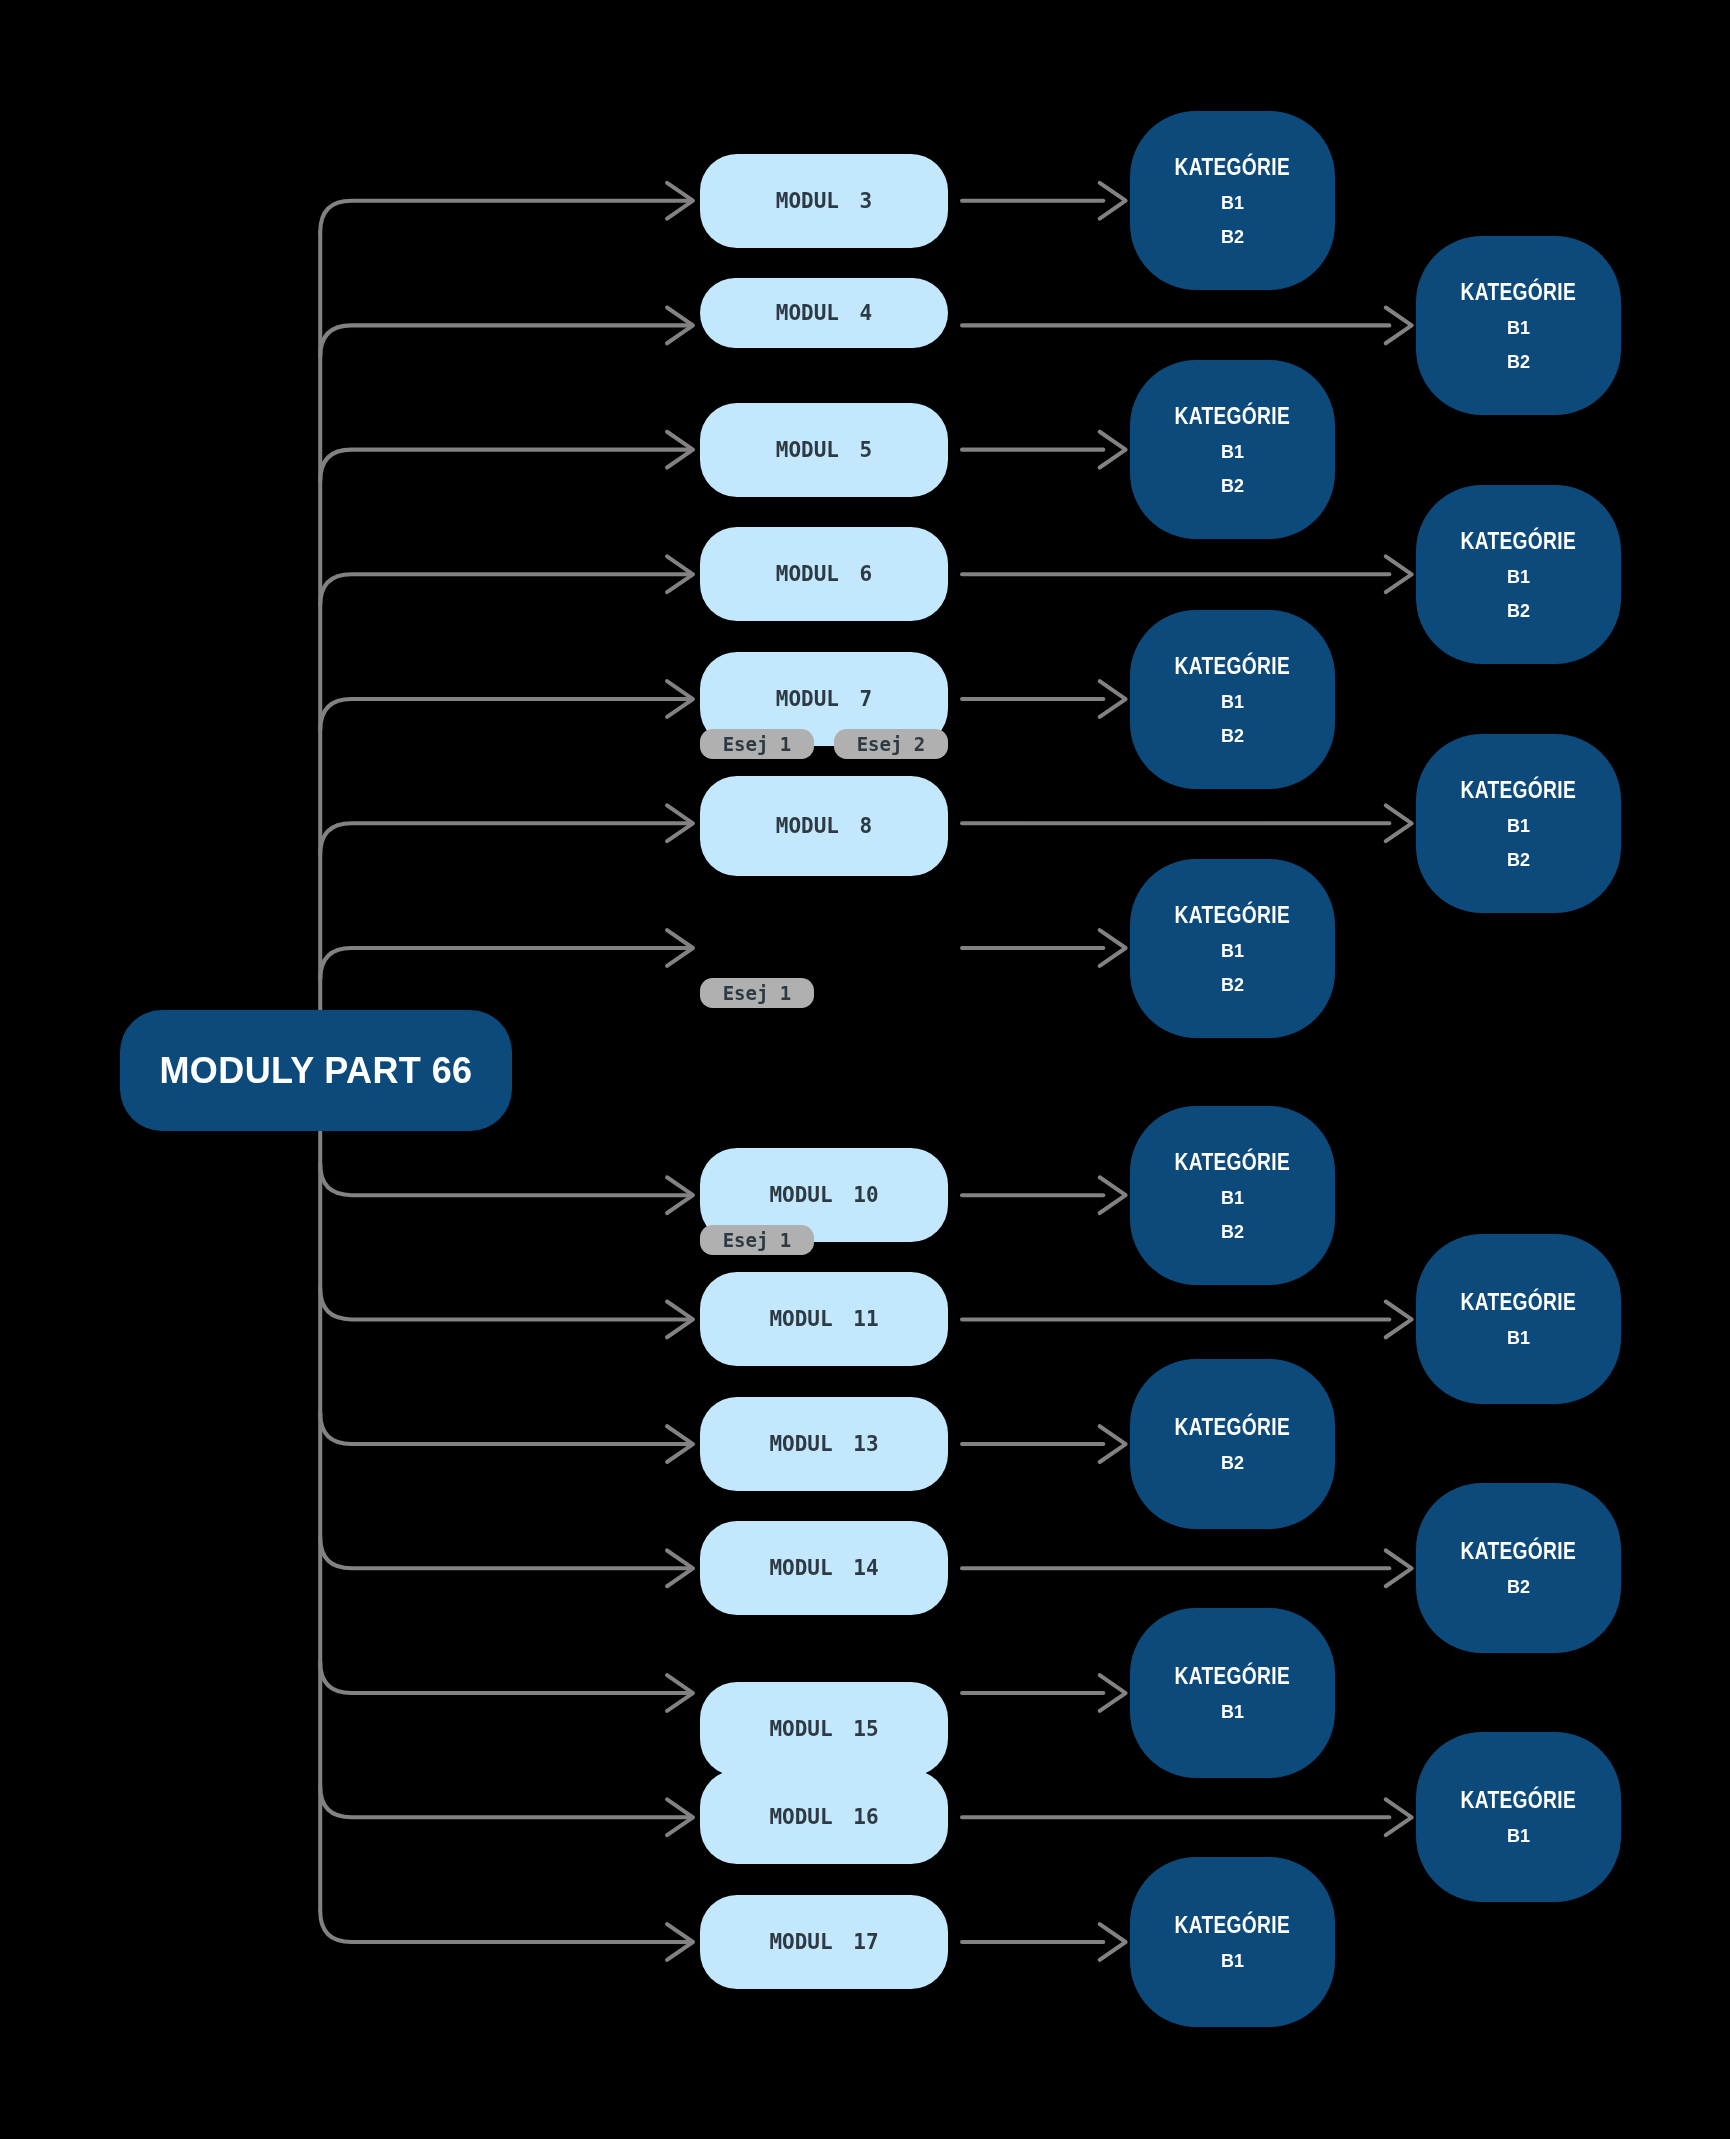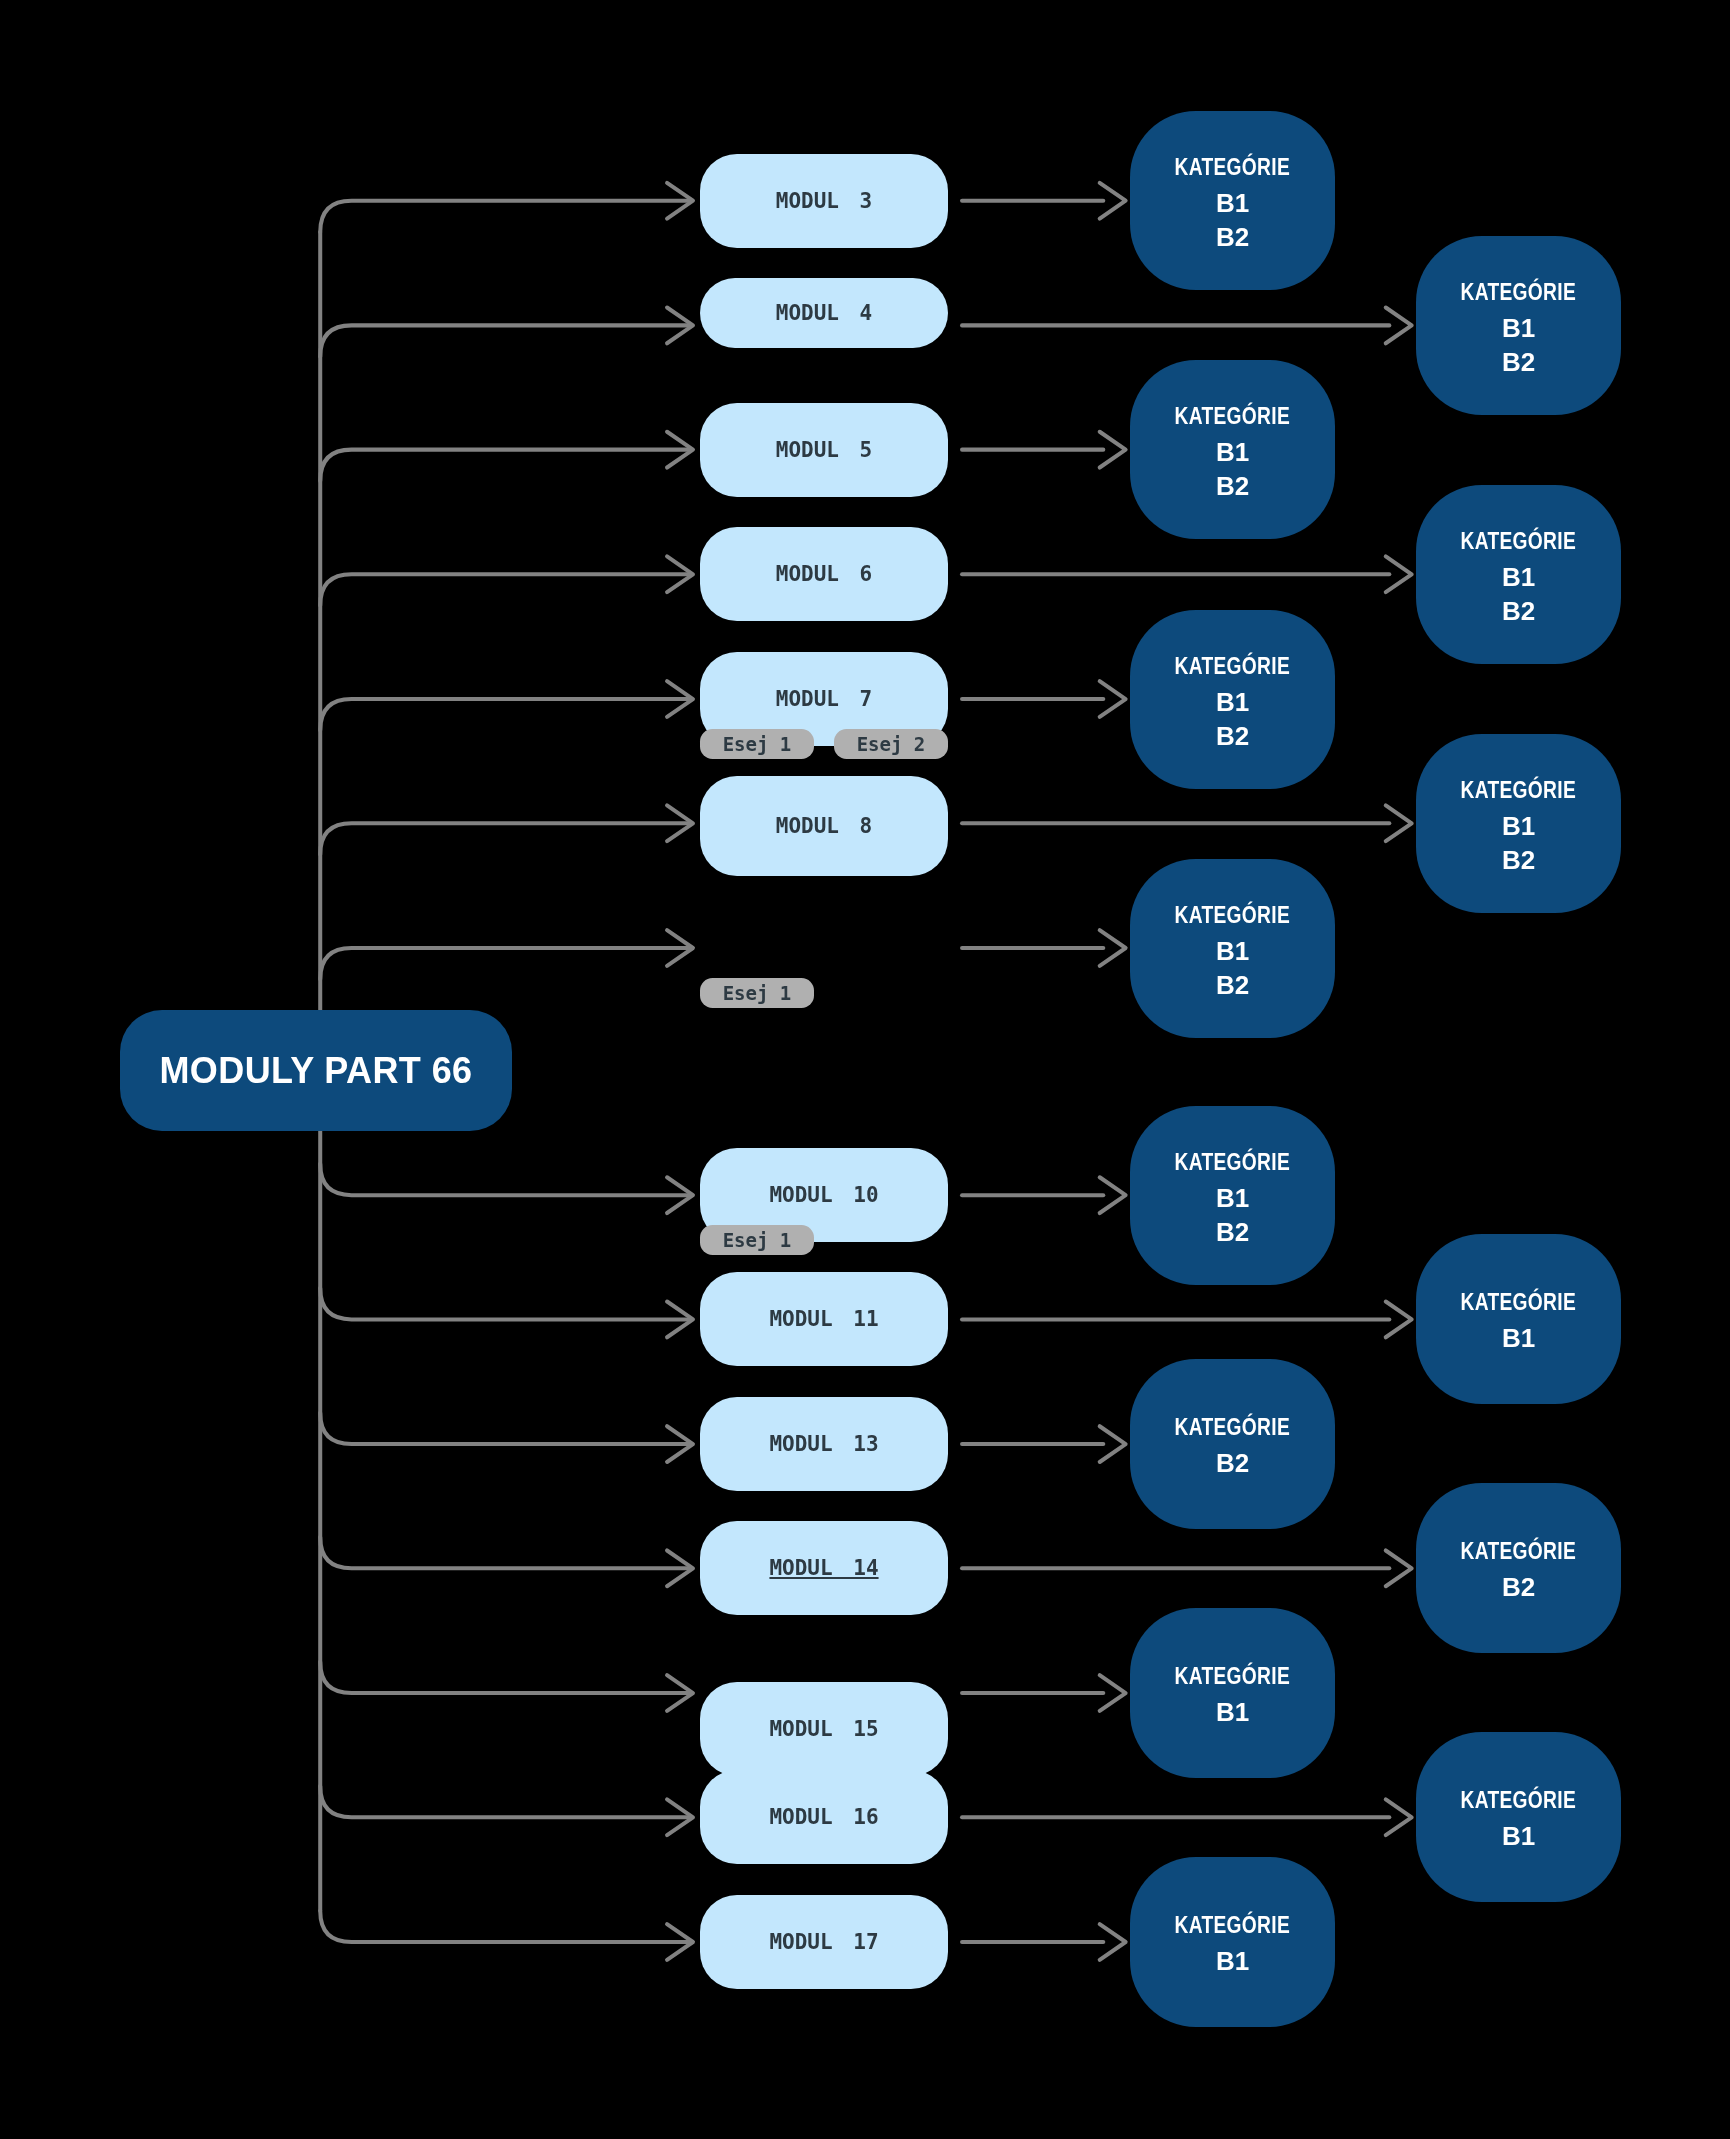--- a/index.html
+++ b/index.html
@@ -67,21 +67,21 @@
     font-weight: bold;
     white-space: nowrap;
   }
   .kat-title > span {
     display: inline-block;
     transform: scaleX(0.8);
     letter-spacing: 0.4px;
   }
   .kat-level {
     line-height: 34px;
-    font-size: 26px;
+    font-size: 18px;
     font-weight: bold;
   }
   .esej-badge {
     position: absolute;
     box-sizing: border-box;
     background: #b0b0b0;
     border-radius: 12.5px;
     color: #2d3a43;
     display: flex;
     align-items: center;
@@ -239,21 +239,21 @@
       <div class="kat-title"><span>KATEGÓRIE</span></div>
       <div class="kat-level">B1</div>
     </div>
     <div class="node module-node" style="left: 700px; top: 1397px; width: 248px; height: 94px;">
       <span class="module-label">MODUL 13</span>
     </div>
     <div class="node kategorie-node" style="left: 1130px; top: 1359px; width: 205px; height: 170px;">
       <div class="kat-title"><span>KATEGÓRIE</span></div>
       <div class="kat-level">B2</div>
     </div>
-    <div class="node module-node" style="left: 700px; top: 1521px; width: 248px; height: 94px; text-decoration: underline;">
+    <div class="node module-node" style="left: 700px; top: 1521px; width: 248px; height: 94px;">
       <span class="module-label">MODUL 14</span>
     </div>
     <div class="node kategorie-node" style="left: 1416px; top: 1483px; width: 205px; height: 170px;">
       <div class="kat-title"><span>KATEGÓRIE</span></div>
       <div class="kat-level">B2</div>
     </div>
     <div class="node module-node" style="left: 700px; top: 1682px; width: 248px; height: 94px;">
       <span class="module-label">MODUL 15</span>
     </div>
     <div class="node kategorie-node" style="left: 1130px; top: 1608px; width: 205px; height: 170px;">

